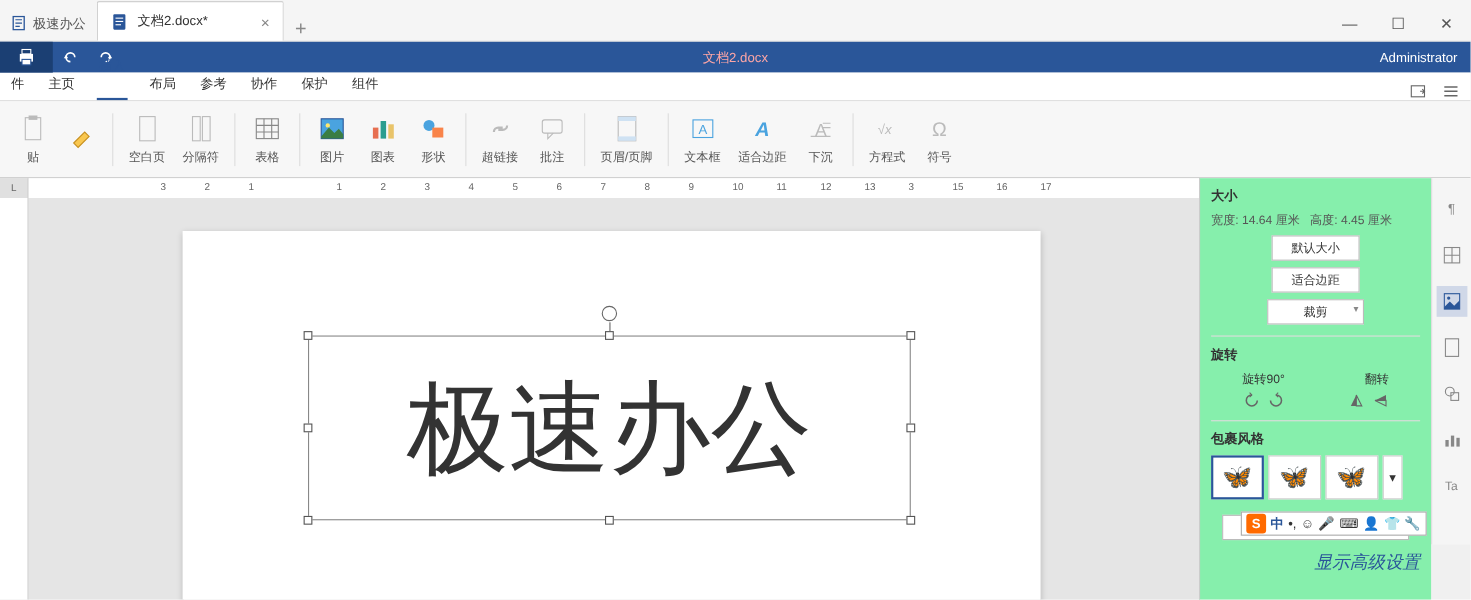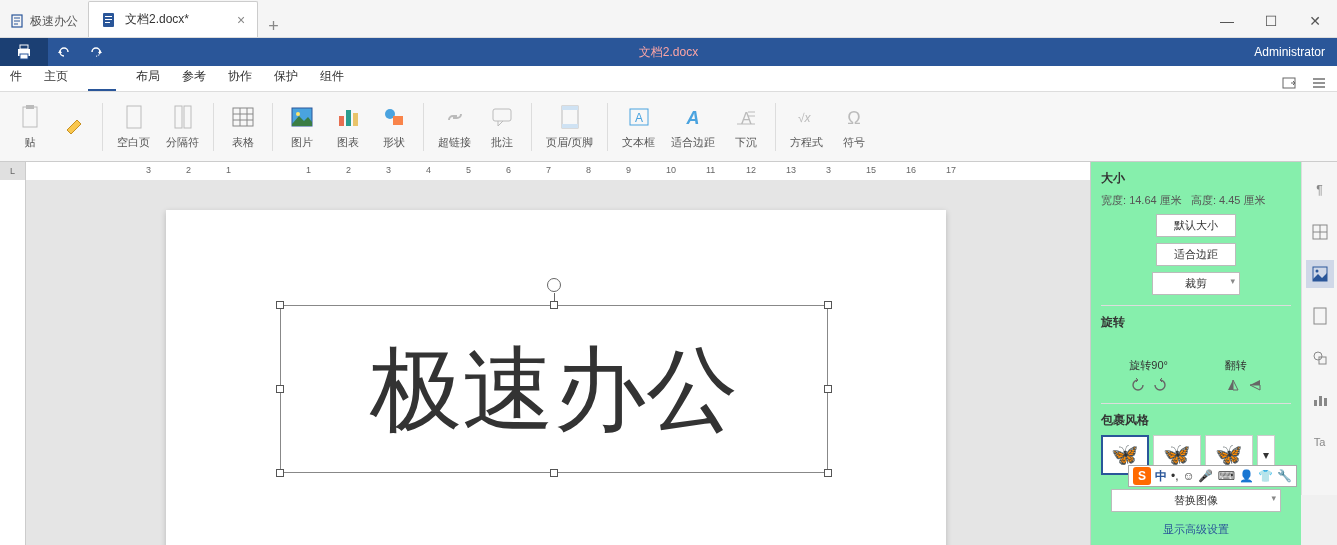--- a/index.html
+++ b/index.html
@@ -61,27 +61,27 @@
 
 .sidepanel { position: absolute; top: 162px; right: 36px; width: 211px; bottom: 0; background: #86efac; border-left: 1px solid #ccc; padding: 8px 10px; overflow: hidden; }
 .sp-section { margin-bottom: 10px; }
 .sp-title { font-size: 12px; font-weight: bold; margin-bottom: 6px; }
 .sp-row { font-size: 11px; color: #555; margin-bottom: 6px; }
 .sp-btn { display: block; width: 80px; margin: 0 auto 6px; padding: 3px 6px; border: 1px solid #bbb; background: #fff; text-align: center; font-size: 11px; cursor: pointer; }
 .sp-btn.wide { width: 88px; position: relative; }
 .sp-btn.wide::after { content: '▾'; position: absolute; right: 4px; font-size: 9px; color: #888; }
 .sp-hr { border: none; border-top: 1px solid #ddd; margin: 8px 0; }
 .sp-subrow { display: flex; justify-content: space-around; font-size: 11px; }
-.sp-subrow .col { text-align: left; margin-top: 21px; }
+.sp-subrow .col { text-align: right; }
 .sp-subrow .ico-row { margin-top: 4px; display: flex; gap: 6px; justify-content: center; }
 .wrap-grid { display: flex; gap: 4px; }
 .wrap-opt { width: 48px; height: 40px; border: 1px solid #ccc; background: #fff; display: flex; align-items: center; justify-content: center; cursor: pointer; }
 .wrap-opt.sel { border: 2px solid #2a5699; }
 .butterfly { font-size: 22px; color: #444; }
-.sp-link { text-align: center; font-size: 11px; color: #2a5699; margin-top: 10px; cursor: pointer; }
+.sp-link { text-align: right; font-size: 16px; color: #2a5699; margin-top: 10px; cursor: pointer; font-style: italic; }
 
 
 .vtoolbar { position: absolute; top: 162px; right: 0; width: 36px; bottom: 50px; background: #f5f5f5; border-left: 1px solid #ddd; display: flex; flex-direction: column; align-items: center; gap: 14px; padding-top: 14px; }
 .vt-btn { width: 28px; height: 28px; display: flex; align-items: center; justify-content: center; cursor: pointer; color: #888; }
 .vt-btn.active { background: #d0d8e8; color: #2a5699; }
 
 
 .ime { position: absolute; right: 40px; bottom: 58px; height: 22px; background: #fff; border: 1px solid #aaa; display: flex; align-items: center; gap: 4px; padding: 0 4px; }
 .ime span { font-size: 12px; }
 .ime .sogou { width: 18px; height: 18px; background: #ff6a00; color: #fff; border-radius: 3px; display: flex; align-items: center; justify-content: center; font-weight: bold; font-size: 12px; }

